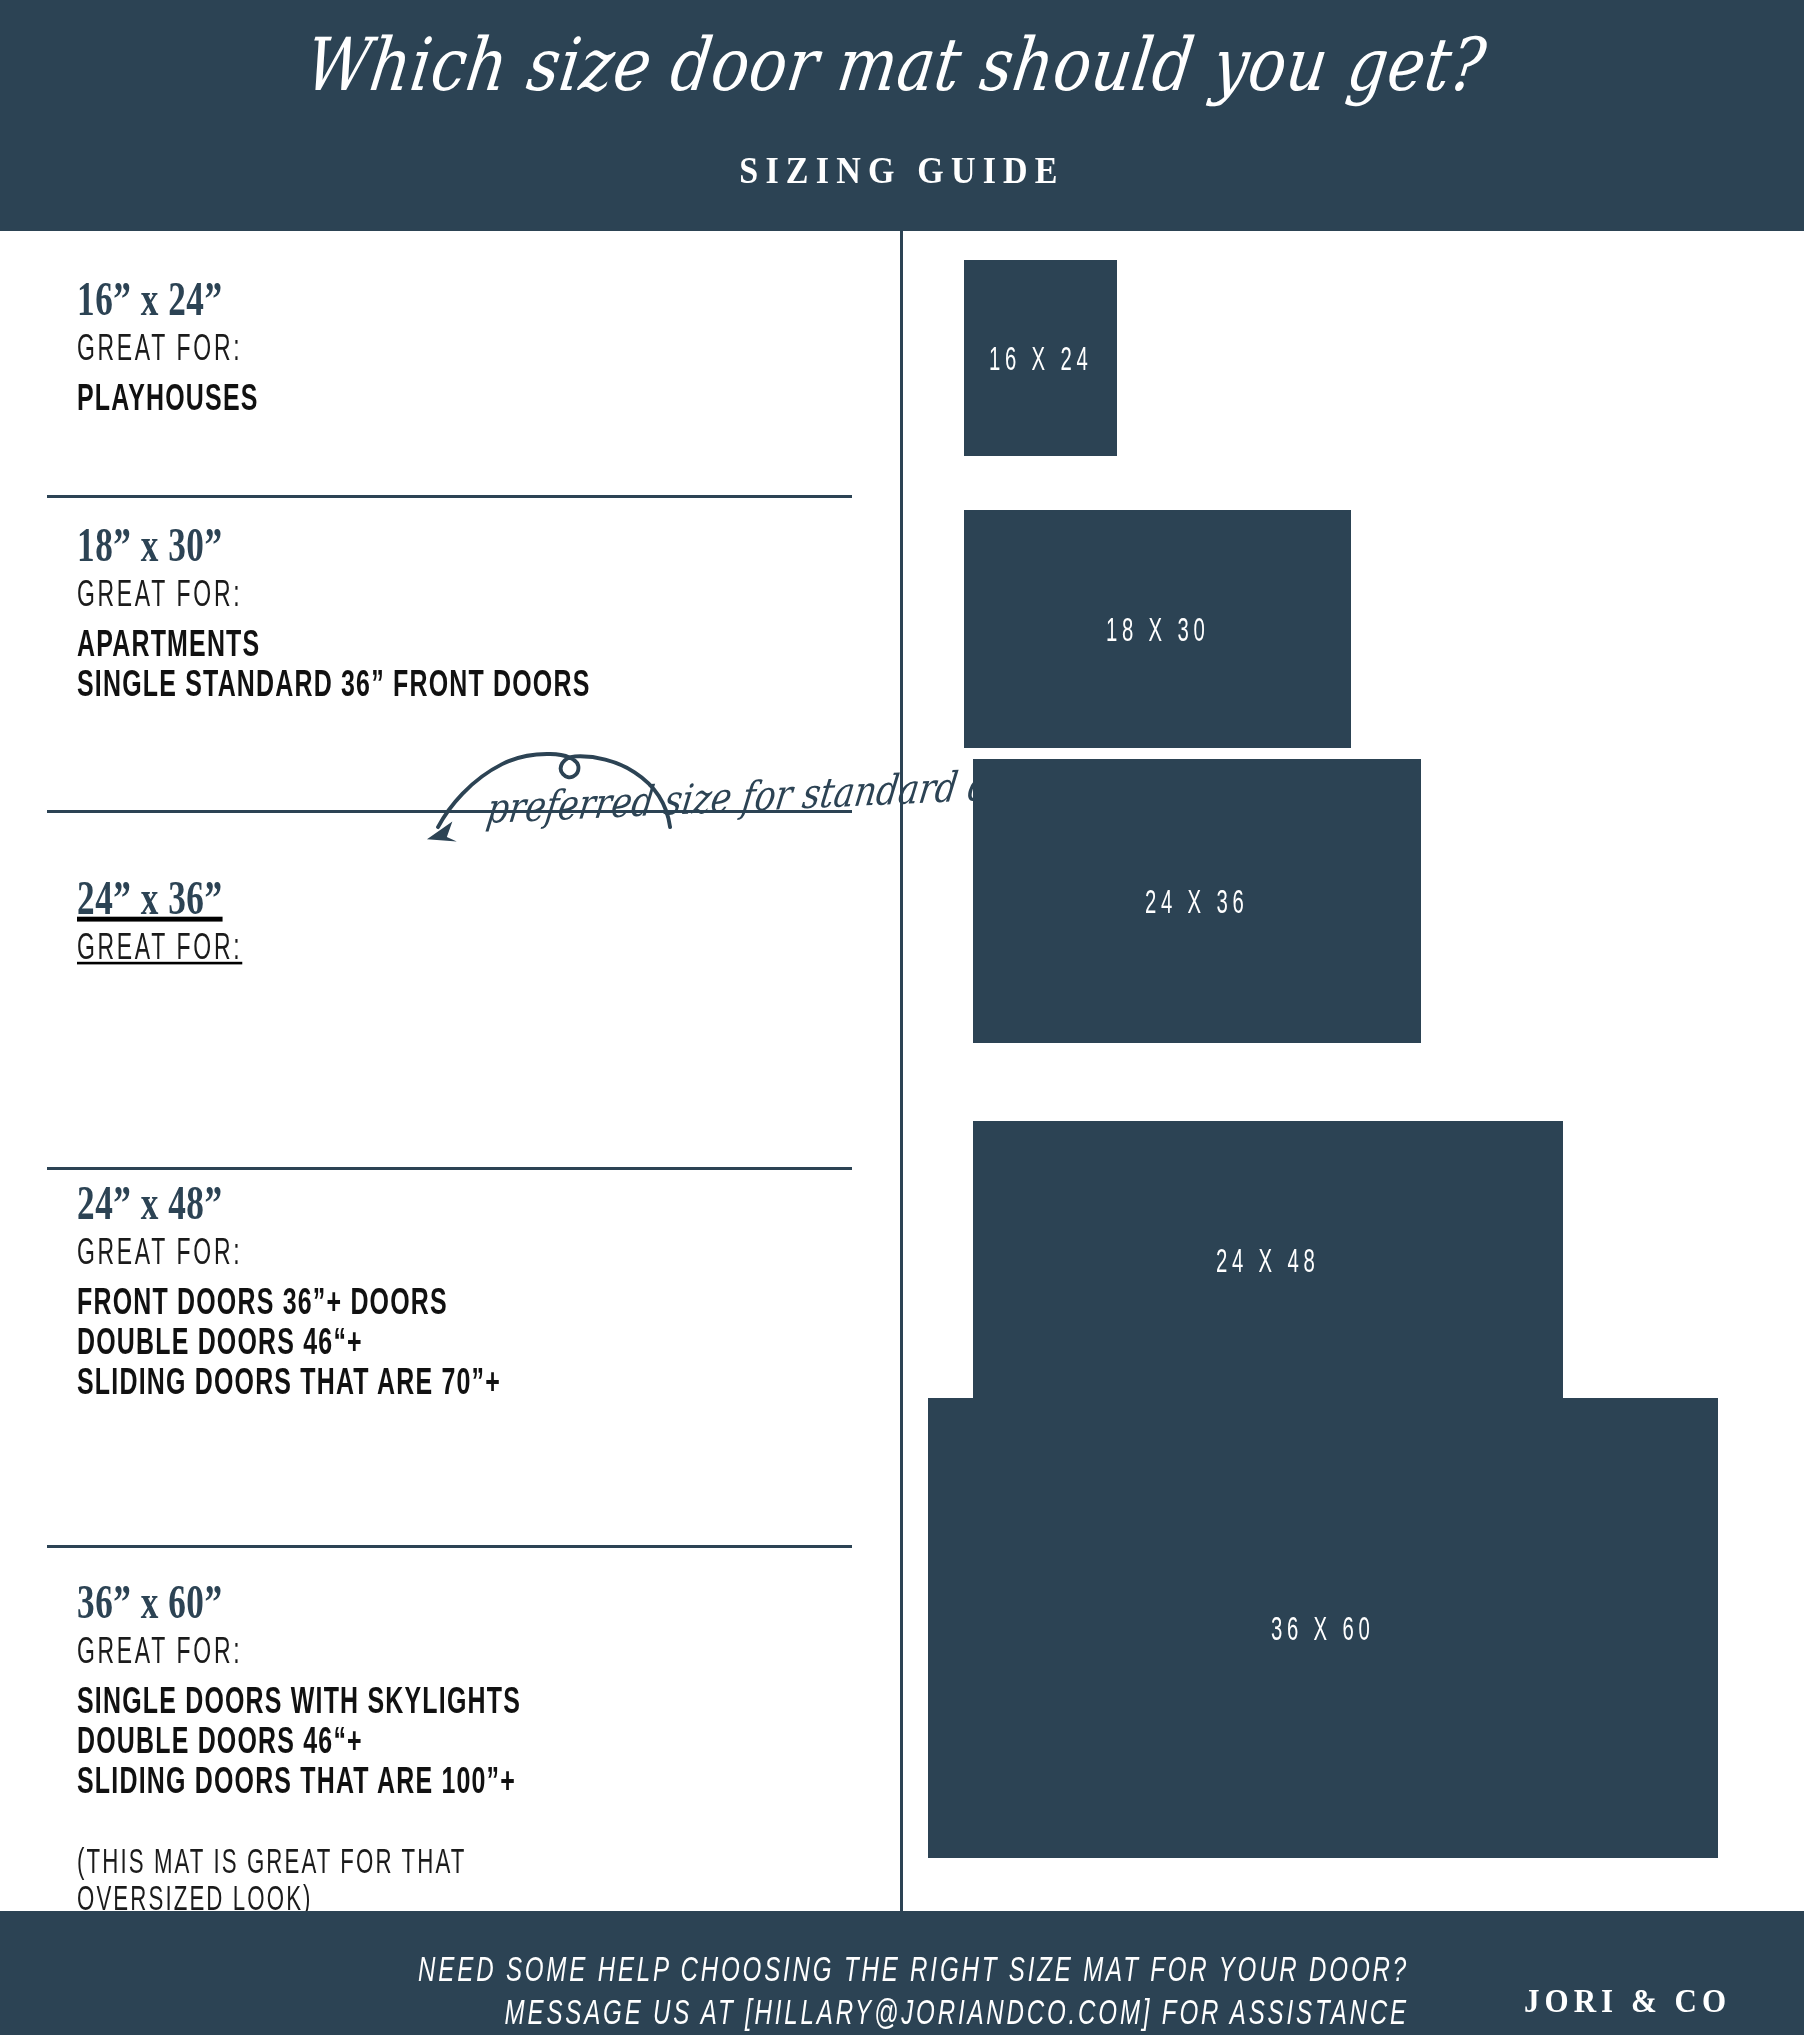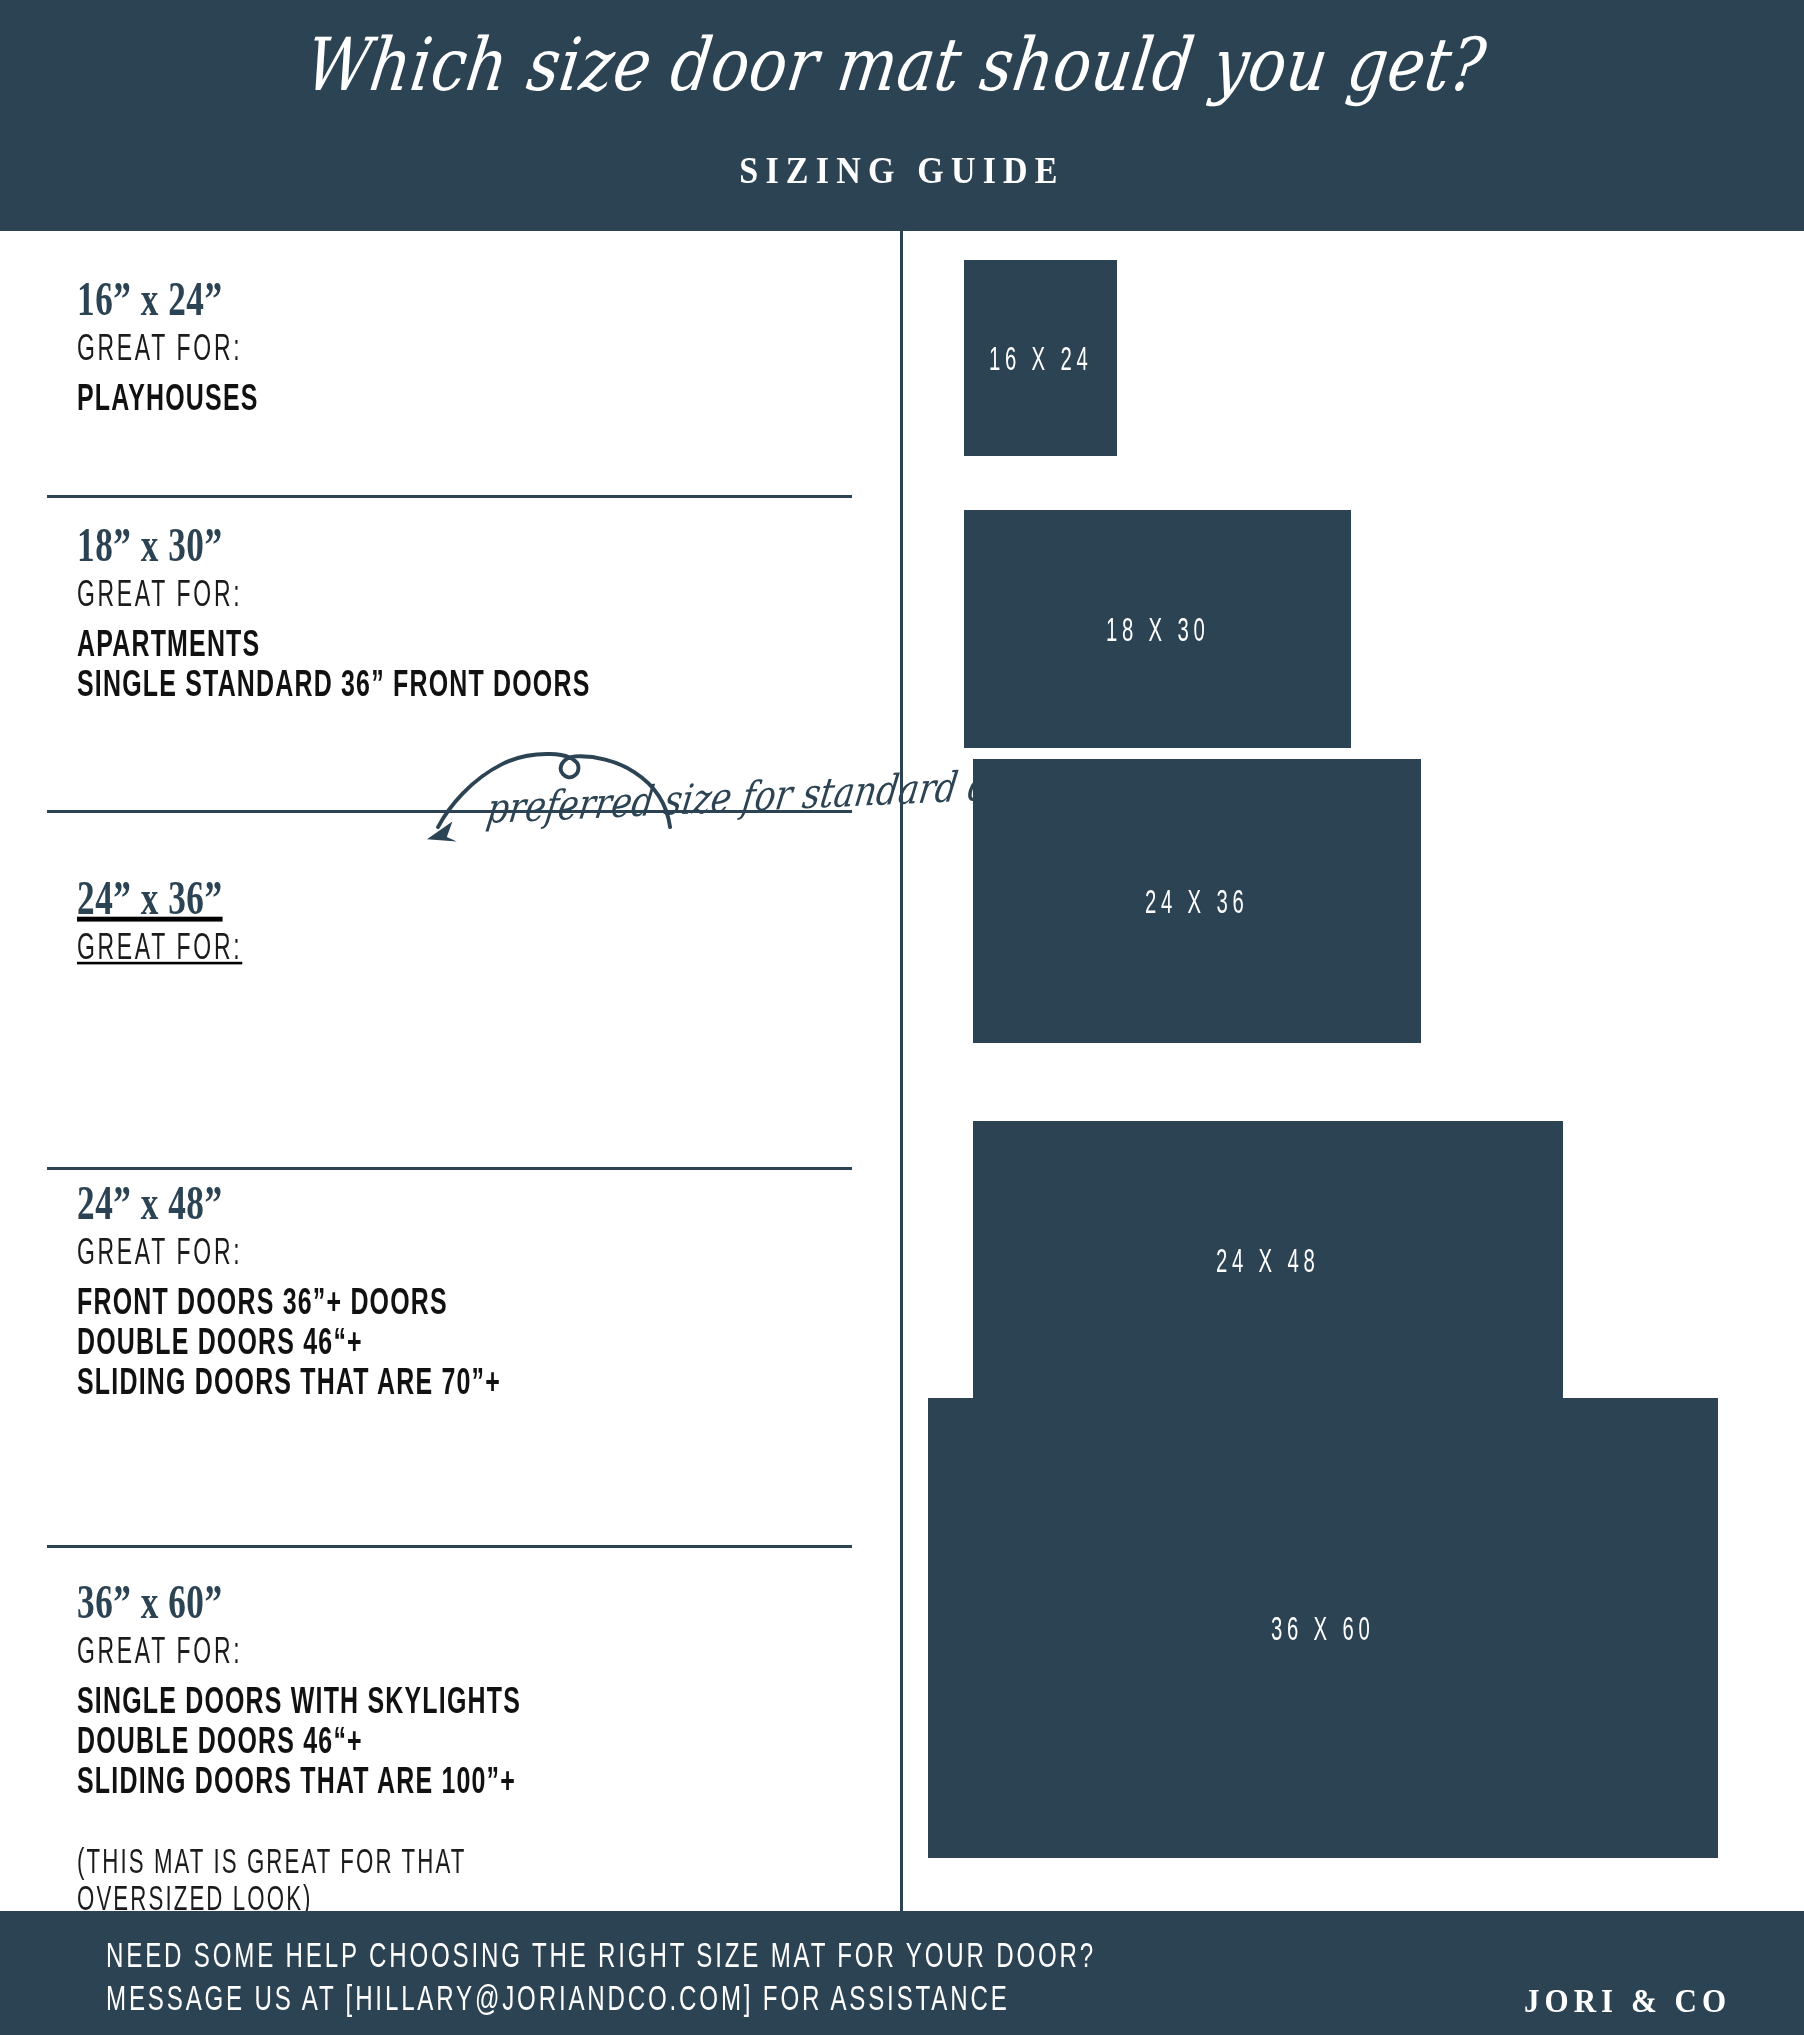--- a/index.html
+++ b/index.html
@@ -137,22 +137,23 @@
     transform:scaleY(1.34) scaleX(0.80);
     white-space:nowrap;
   }
 
   
   #footer{
     position:absolute;left:0;top:1911px;width:1804px;height:124px;
     background:#2c4354;
   }
   #footer-lines{
-    position:absolute;left:0;top:22px;width:1515px;
-    text-align:left;
+    position:absolute;left:0;top:36px;width:1515px;
+    text-align:right;
+    font-style:italic;
   }
   .footer-line{
     color:#ffffff;
     font-family:"Liberation Sans", sans-serif;
     font-weight:400;
     font-size:28px;
     letter-spacing:3.3px;
     transform:scaleY(1.28) scaleX(0.86);
     white-space:nowrap;
     line-height:1.55;

